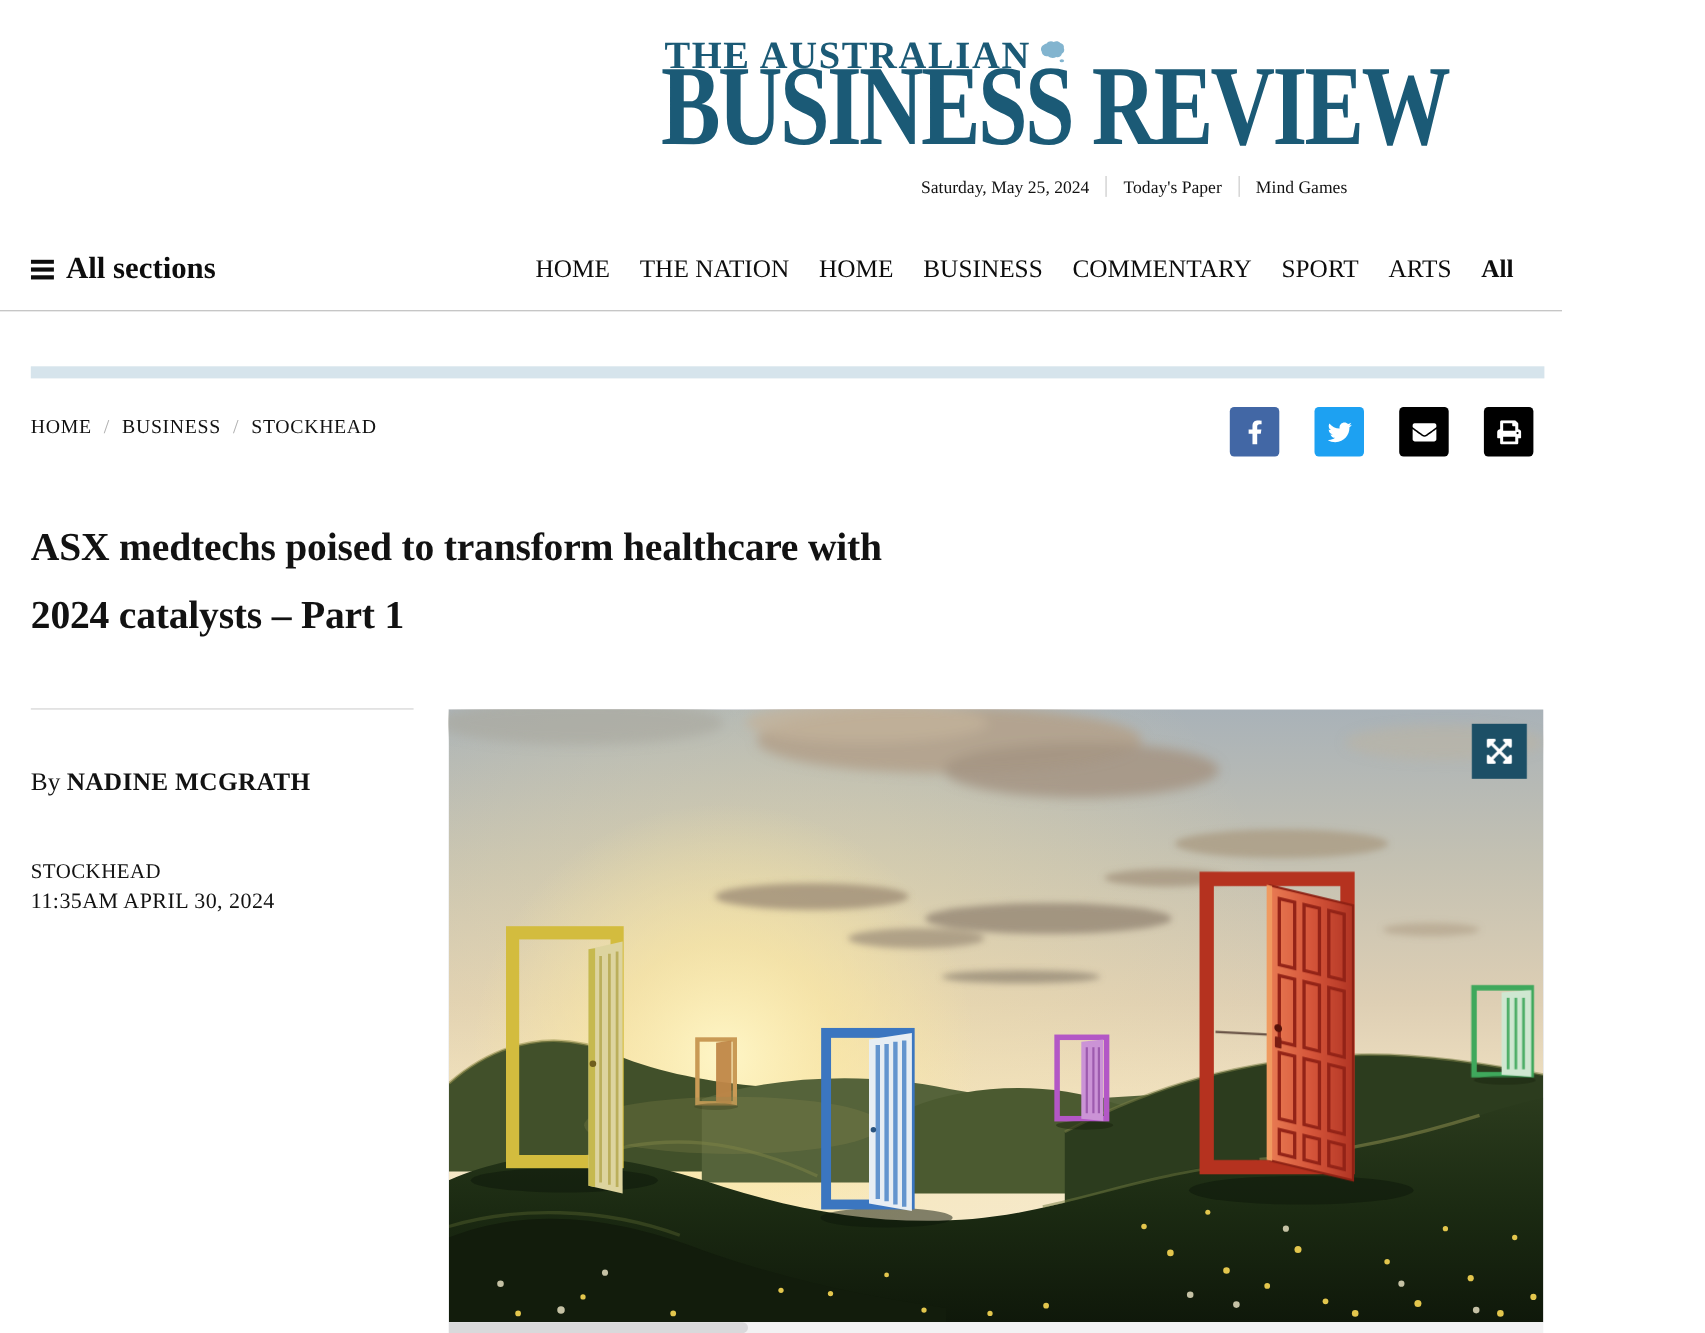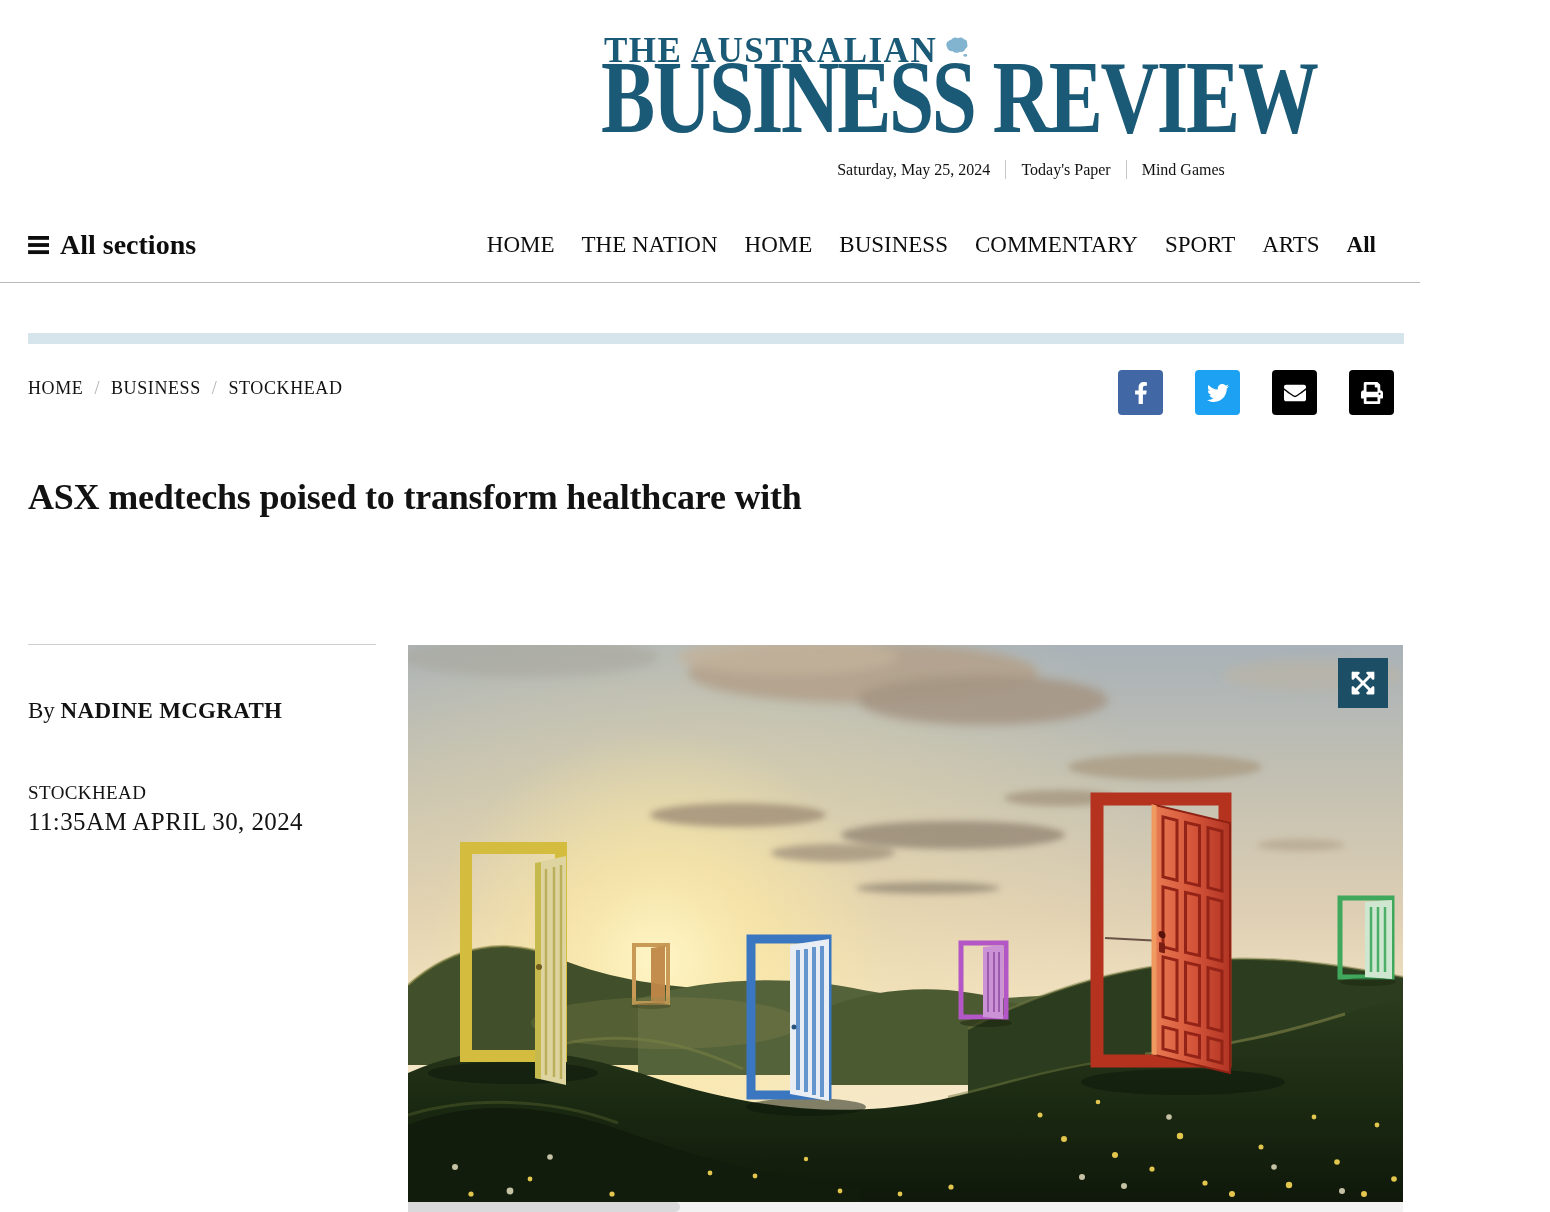--- a/index.html
+++ b/index.html
@@ -34,21 +34,21 @@
   .share-btn svg { width:22px; height:22px; fill:#fff; }
   .fb { background:#4267a5; } .tw { background:#1da1f2; } .em { background:#000; } .pr { background:#000; }
 
   
   .headline { position:absolute; left:28px; top:466px; width:1360px; font-weight:700; font-size:36px; line-height:62px; letter-spacing:-0.2px; color:#121212; }
   .headline span { display:block; }
   .byline-divider { position:absolute; left:28px; top:644px; width:348px; height:1px; background:#cfcfcf; }
   .byline { position:absolute; left:28px; top:698px; font-size:23px; color:#121212; }
   .byline b { font-weight:700; letter-spacing:0.3px; }
   .source { position:absolute; left:28px; top:782px; font-size:19px; letter-spacing:0.4px; color:#121212; }
-  .timestamp { position:absolute; left:28px; top:808px; font-size:25px; letter-spacing:0.4px; color:#121212; }
+  .timestamp { position:absolute; left:28px; top:808px; font-size:20px; letter-spacing:0.4px; color:#121212; }
 
   
   .hero { position:absolute; left:408px; top:645px; width:995px; height:557px; overflow:hidden; background:#b8bec2; }
   .hero svg.scene { display:block; width:100%; height:100%; }
   .expand-btn { position:absolute; top:13px; right:15px; width:50px; height:50px; background:#1c4f66; border:none;
     display:flex; align-items:center; justify-content:center; cursor:pointer; }
   .expand-btn svg { width:26px; height:26px; fill:#fff; }
   .caption-strip { position:absolute; left:408px; top:1202px; width:995px; height:10px; background:#f2f2f3; }
   .caption-thumb { width:272px; height:10px; background:#d9d9db; border-radius:0 5px 5px 0; }
 </style>
@@ -113,20 +113,21 @@
     </button>
     <button class="share-btn pr">
       <svg viewBox="0 0 512 512">
           <path d="M448 192V77.25c0-8.49-3.37-16.62-9.37-22.63L393.37 9.37c-6-6-14.14-9.37-22.63-9.37H96C78.33 0 64 14.33 64 32v160c-35.35 0-64 28.65-64 64v112c0 8.84 7.16 16 16 16h48v96c0 17.67 14.33 32 32 32h320c17.67 0 32-14.33 32-32v-96h48c8.84 0 16-7.16 16-16V256c0-35.35-28.65-64-64-64zm-64 256H128v-96h256v96zm0-224H128V64h192v48c0 8.84 7.16 16 16 16h48v96zm48 72c-13.25 0-24-10.75-24-24 0-13.26 10.75-24 24-24s24 10.74 24 24c0 13.25-10.75 24-24 24z"></path>
         </svg>
     </button>
   </div>
 
   <h1 class="headline">
     <span>ASX medtechs poised to transform healthcare with</span>
+    <span>2024 catalysts – Part 1</span>
   </h1>
   <div class="byline-divider"></div>
   <div class="byline">
     <span>By</span>
     <b>NADINE MCGRATH</b>
   </div>
   <div class="source">STOCKHEAD</div>
   <div class="timestamp">11:35AM APRIL 30, 2024</div>
 
   <figure class="hero">

